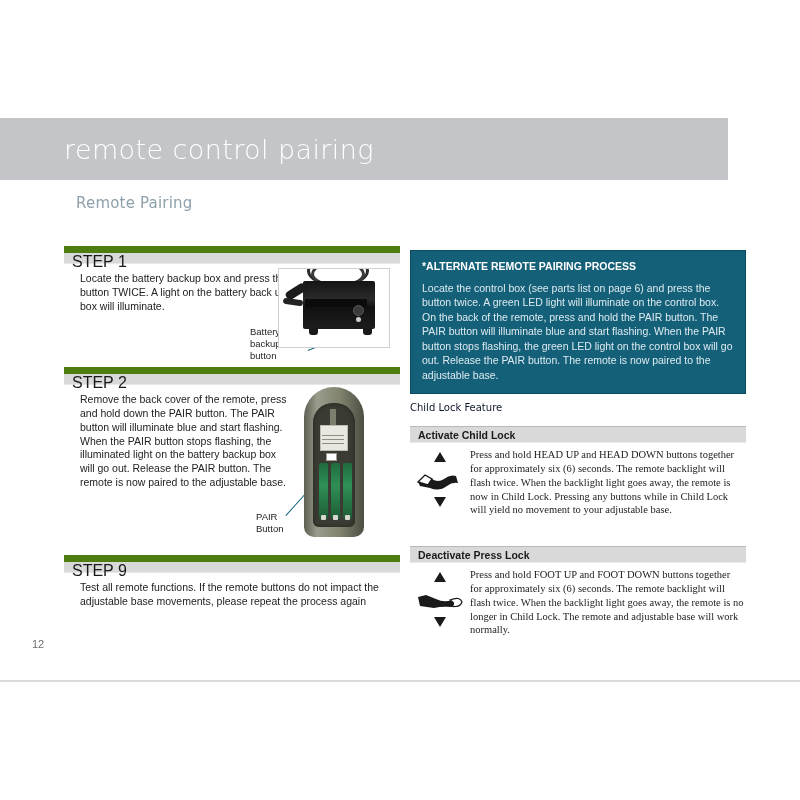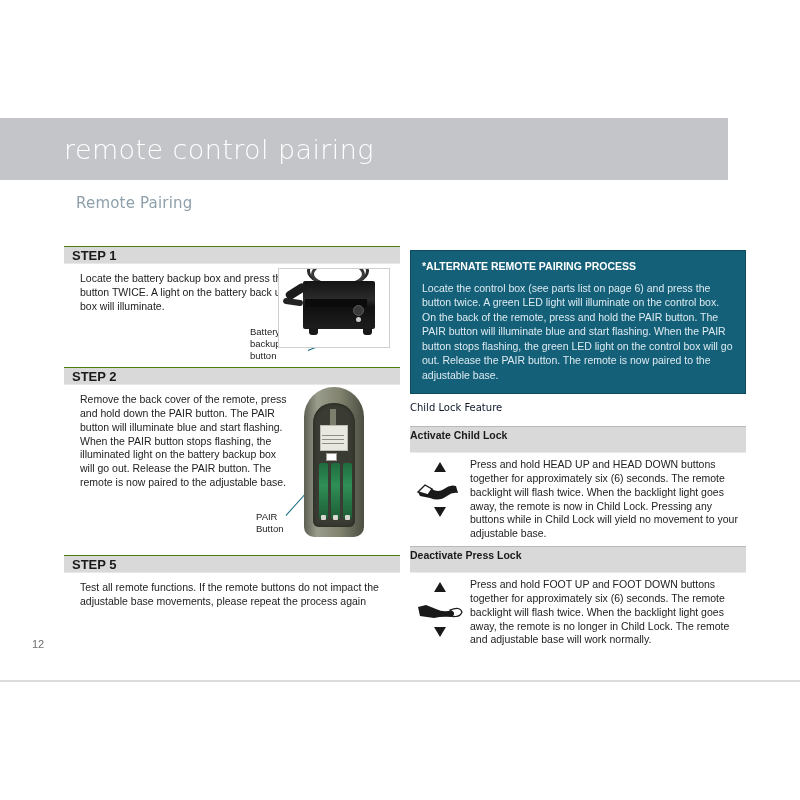--- a/index.html
+++ b/index.html
@@ -75,27 +75,27 @@
     position: absolute;
     left: 410px;
     top: 250px;
     width: 336px;
   }
 
   
   .step-block { position: relative; margin-bottom: 0; }
   .bar {
     background: #d9d9d9;
-    border-top: 1px solid #4d7c0f;
+    border-top: 7px solid #4d7c0f;
     border-bottom: 1px solid #e8e8e8;
     height: 18px;
     line-height: 18px;
     padding-left: 8px;
-    font-size: 13px;
-    font-weight: bold;
+    font-size: 16px;
+    font-weight: normal;
     color: #1a1a1a;
     box-sizing: border-box;
   }
   .step-body {
     position: relative;
     padding: 8px 4px 8px 16px;
     box-sizing: border-box;
   }
   .step-text {
     font-size: 10.5px;
@@ -277,43 +277,44 @@
     left: 0; top: 152px;
     font-size: 10px;
     color: #0f172a;
     font-family: "DejaVu Sans", sans-serif;
   }
   .cl-block { position: absolute; left: 0; width: 336px; }
   .cl-bar {
     background: #d9d9d9;
     border-top: 1px solid #b9b9b9;
     border-bottom: 1px solid #eaeaea;
-    height: 27px;
+    height: 17px;
     line-height: 17px;
-    padding-left: 0;
+    padding-left: 8px;
     font-size: 10.5px;
     font-weight: bold;
     color: #1a1a1a;
     box-sizing: border-box;
   }
   .cl-body {
     display: flex;
     padding: 5px 2px 4px 2px;
   }
   .cl-icon {
     width: 58px;
     flex: 0 0 58px;
     position: relative;
     height: 62px;
   }
   .cl-text {
     font-size: 10.5px;
     line-height: 1.32;
     color: #222222;
     flex: 1;
+    font-family: Liberation Serif, serif;
   }
 
   
   .page-number {
     position: absolute;
     left: 32px;
     top: 638px;
     font-size: 11px;
     color: #6f6f6f;
   }
@@ -387,21 +388,21 @@
           <div class="rm-batt b2"></div>
           <div class="rm-batt b3"></div>
           <div class="rm-batt-tip t1"></div>
           <div class="rm-batt-tip t2"></div>
           <div class="rm-batt-tip t3"></div>
         </div>
       </div>
     </div>
 
     <div class="step-block">
-      <div class="bar">STEP 5</div>
+      <div class="bar">STEP 9</div>
       <div class="step-body" style="height:58px;">
         <div class="step-text wide">Test all remote functions.  If the remote buttons do not impact the adjustable base movements, please repeat the process again</div>
       </div>
     </div>
 
   </div>
 
   <div class="right-col">
 
     <div class="teal-box">

